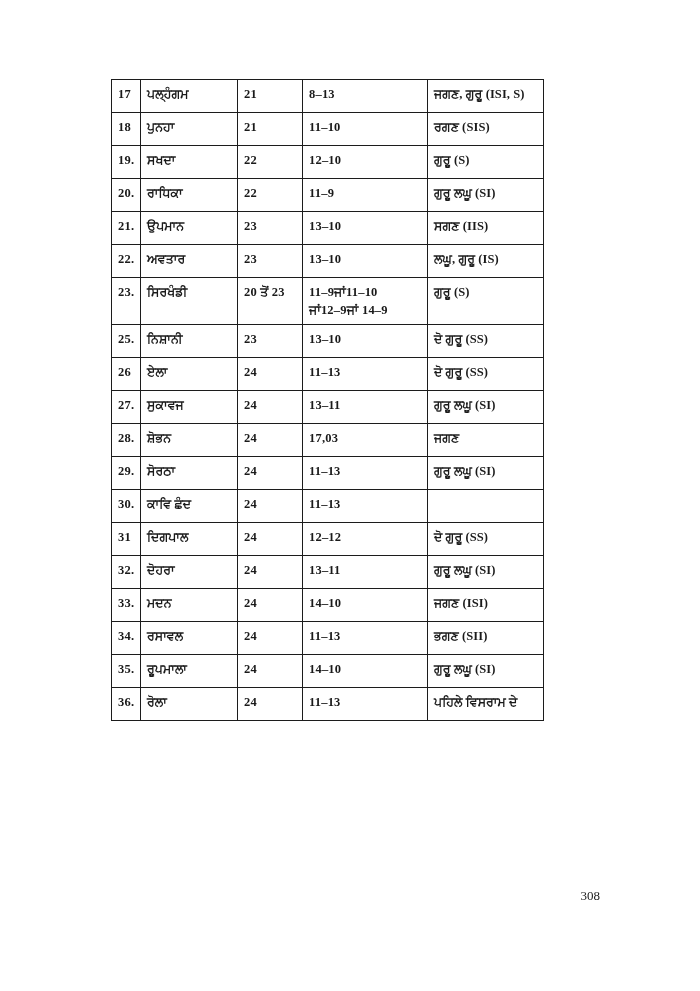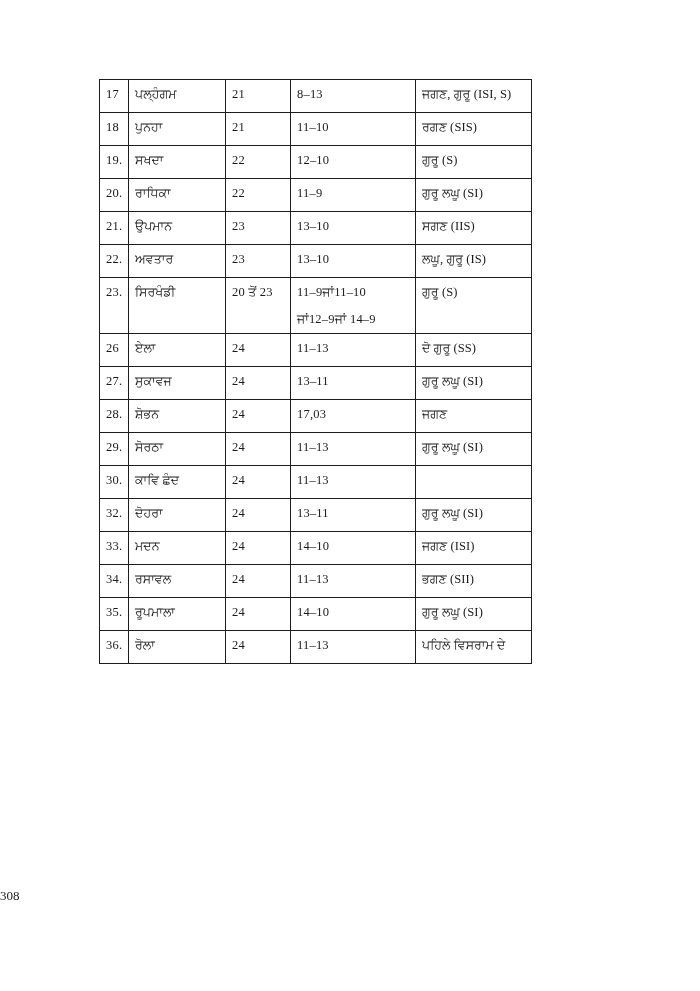--- a/index.html
+++ b/index.html
@@ -18,25 +18,26 @@
   #page {
     position: absolute;
     left: 0;
     top: 0;
     width: 700px;
     height: 991px;
     background: #fff;
   }
   #chand-table {
     position: absolute;
-    left: 99px;
+    left: 111px;
     top: 79px;
     width: 432px;
     border-collapse: collapse;
     table-layout: fixed;
+    font-weight: bold;
   }
   #chand-table td {
     border: 1px solid #1c1c1c;
     vertical-align: top;
     padding: 5px 5px 5px 6px;
     font-size: 12.5px;
     line-height: 1.45;
     font-family: "Liberation Serif", "DejaVu Serif", serif;
     height: 33px;
     box-sizing: border-box;
@@ -54,31 +55,30 @@
   td.name, td.note {
     font-family: "DejaVu Sans", "Liberation Sans", sans-serif;
     font-size: 11.5px;
     letter-spacing: 0.1px;
   }
   td.meter .meter-line {
     display: block;
     white-space: nowrap;
   }
   td.meter .meter-line + .meter-line {
-    margin-top: 9px;
   }
   td.matra .matra-text {
     white-space: nowrap;
   }
   #page-number {
     position: absolute;
-    left: 0;
+    left: 16px;
     top: 888px;
     width: 584px;
-    text-align: left;
+    text-align: right;
     font-size: 13px;
     font-family: "Liberation Serif", "DejaVu Serif", serif;
     color: #1a1a1a;
   }
   .tall-row td { height: 54px; }
 </style>
 </head>
 <body>
 
 <div id="page">
@@ -150,20 +150,29 @@
           <td class="sr">23.</td>
           <td class="name">ਸਿਰਖੰਡੀ</td>
           <td class="matra"><span class="matra-text">20 ਤੋਂ 23</span></td>
           <td class="meter">
             <span class="meter-line">11–9ਜਾਂ11–10</span>
             <span class="meter-line">ਜਾਂ12–9ਜਾਂ 14–9</span>
           </td>
           <td class="note">ਗੁਰੂ (S)</td>
         </tr>
         <tr>
+          <td class="sr">25.</td>
+          <td class="name">ਨਿਸ਼ਾਨੀ</td>
+          <td class="matra"><span class="matra-text">23</span></td>
+          <td class="meter">
+            <span class="meter-line">13–10</span>
+          </td>
+          <td class="note">ਦੋ ਗੁਰੂ (SS)</td>
+        </tr>
+        <tr>
           <td class="sr">26</td>
           <td class="name">ਏਲਾ</td>
           <td class="matra"><span class="matra-text">24</span></td>
           <td class="meter">
             <span class="meter-line">11–13</span>
           </td>
           <td class="note">ਦੋ ਗੁਰੂ (SS)</td>
         </tr>
         <tr>
           <td class="sr">27.</td>
@@ -195,20 +204,29 @@
         <tr>
           <td class="sr">30.</td>
           <td class="name">ਕਾਵਿ ਛੰਦ</td>
           <td class="matra"><span class="matra-text">24</span></td>
           <td class="meter">
             <span class="meter-line">11–13</span>
           </td>
           <td class="note"></td>
         </tr>
         <tr>
+          <td class="sr">31</td>
+          <td class="name">ਦਿਗਪਾਲ</td>
+          <td class="matra"><span class="matra-text">24</span></td>
+          <td class="meter">
+            <span class="meter-line">12–12</span>
+          </td>
+          <td class="note">ਦੋ ਗੁਰੂ (SS)</td>
+        </tr>
+        <tr>
           <td class="sr">32.</td>
           <td class="name">ਦੋਹਰਾ</td>
           <td class="matra"><span class="matra-text">24</span></td>
           <td class="meter">
             <span class="meter-line">13–11</span>
           </td>
           <td class="note">ਗੁਰੂ ਲਘੂ (SI)</td>
         </tr>
         <tr>
           <td class="sr">33.</td>

